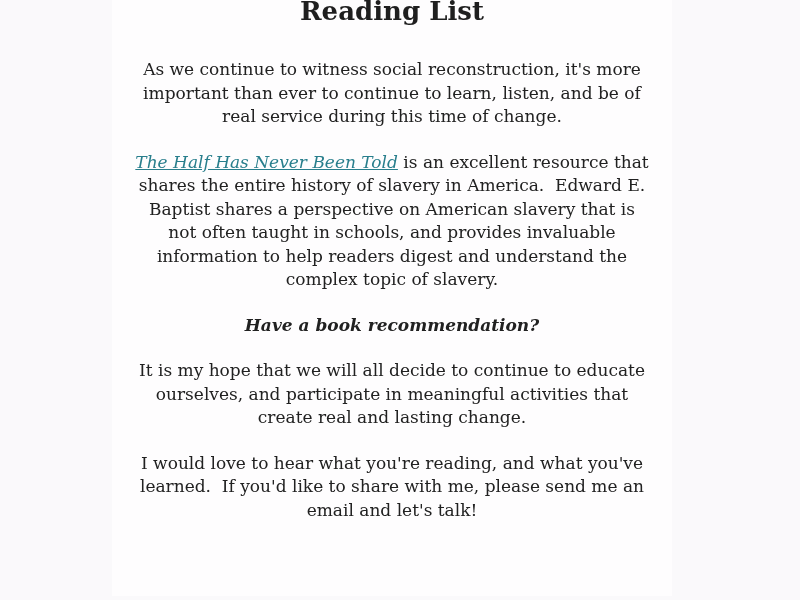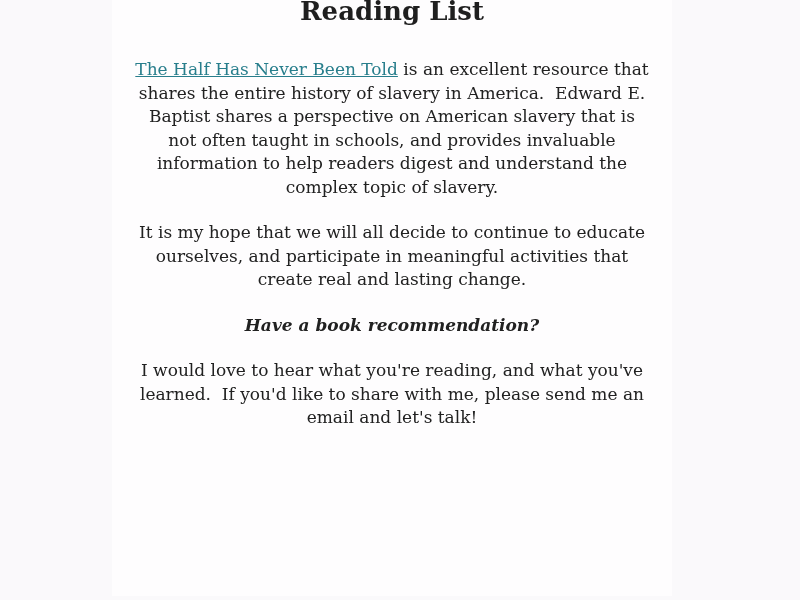--- a/index.html
+++ b/index.html
@@ -35,36 +35,38 @@
     color: #212121;
     text-align: center;
     margin: 22px 0;
     white-space: pre-wrap;
   }
   .para.question {
     font-weight: bold;
     font-style: italic;
   }
   .book-link {
+    font-style: italic;
     text-decoration: underline;
     cursor: pointer;
   }
 </style>
 </head>
 <body>
 
 <div class="page" style="background: rgb(250, 249, 251);">
   <div class="content" style="background: rgb(254, 253, 254);">
 
     <h1 class="article-title">Reading List</h1>
 
+    <p class="para">As we continue to witness social reconstruction, it's more important than ever to continue to learn, listen, and be of real service during this time of change.</p>
 
 
     <p class="para"><span class="book-link" style="color: rgb(40, 126, 140);">The Half Has Never Been Told</span><span> is an excellent resource that shares the entire history of slavery in America.  Edward E. Baptist shares a perspective on American slavery that is not often taught in schools, and provides invaluable information to help readers digest and understand the complex topic of slavery.</span></p>
 
+    <p class="para question">Have a book recommendation?</p>
+
     <p class="para">It is my hope that we will all decide to continue to educate ourselves, and participate in meaningful activities that create real and lasting change.</p>
-
-    <p class="para question">Have a book recommendation?</p>
 
     <p class="para">I would love to hear what you're reading, and what you've learned.  If you'd like to share with me, please send me an email and let's talk!</p>
 
   </div>
 </div>
 
 </body></html>

